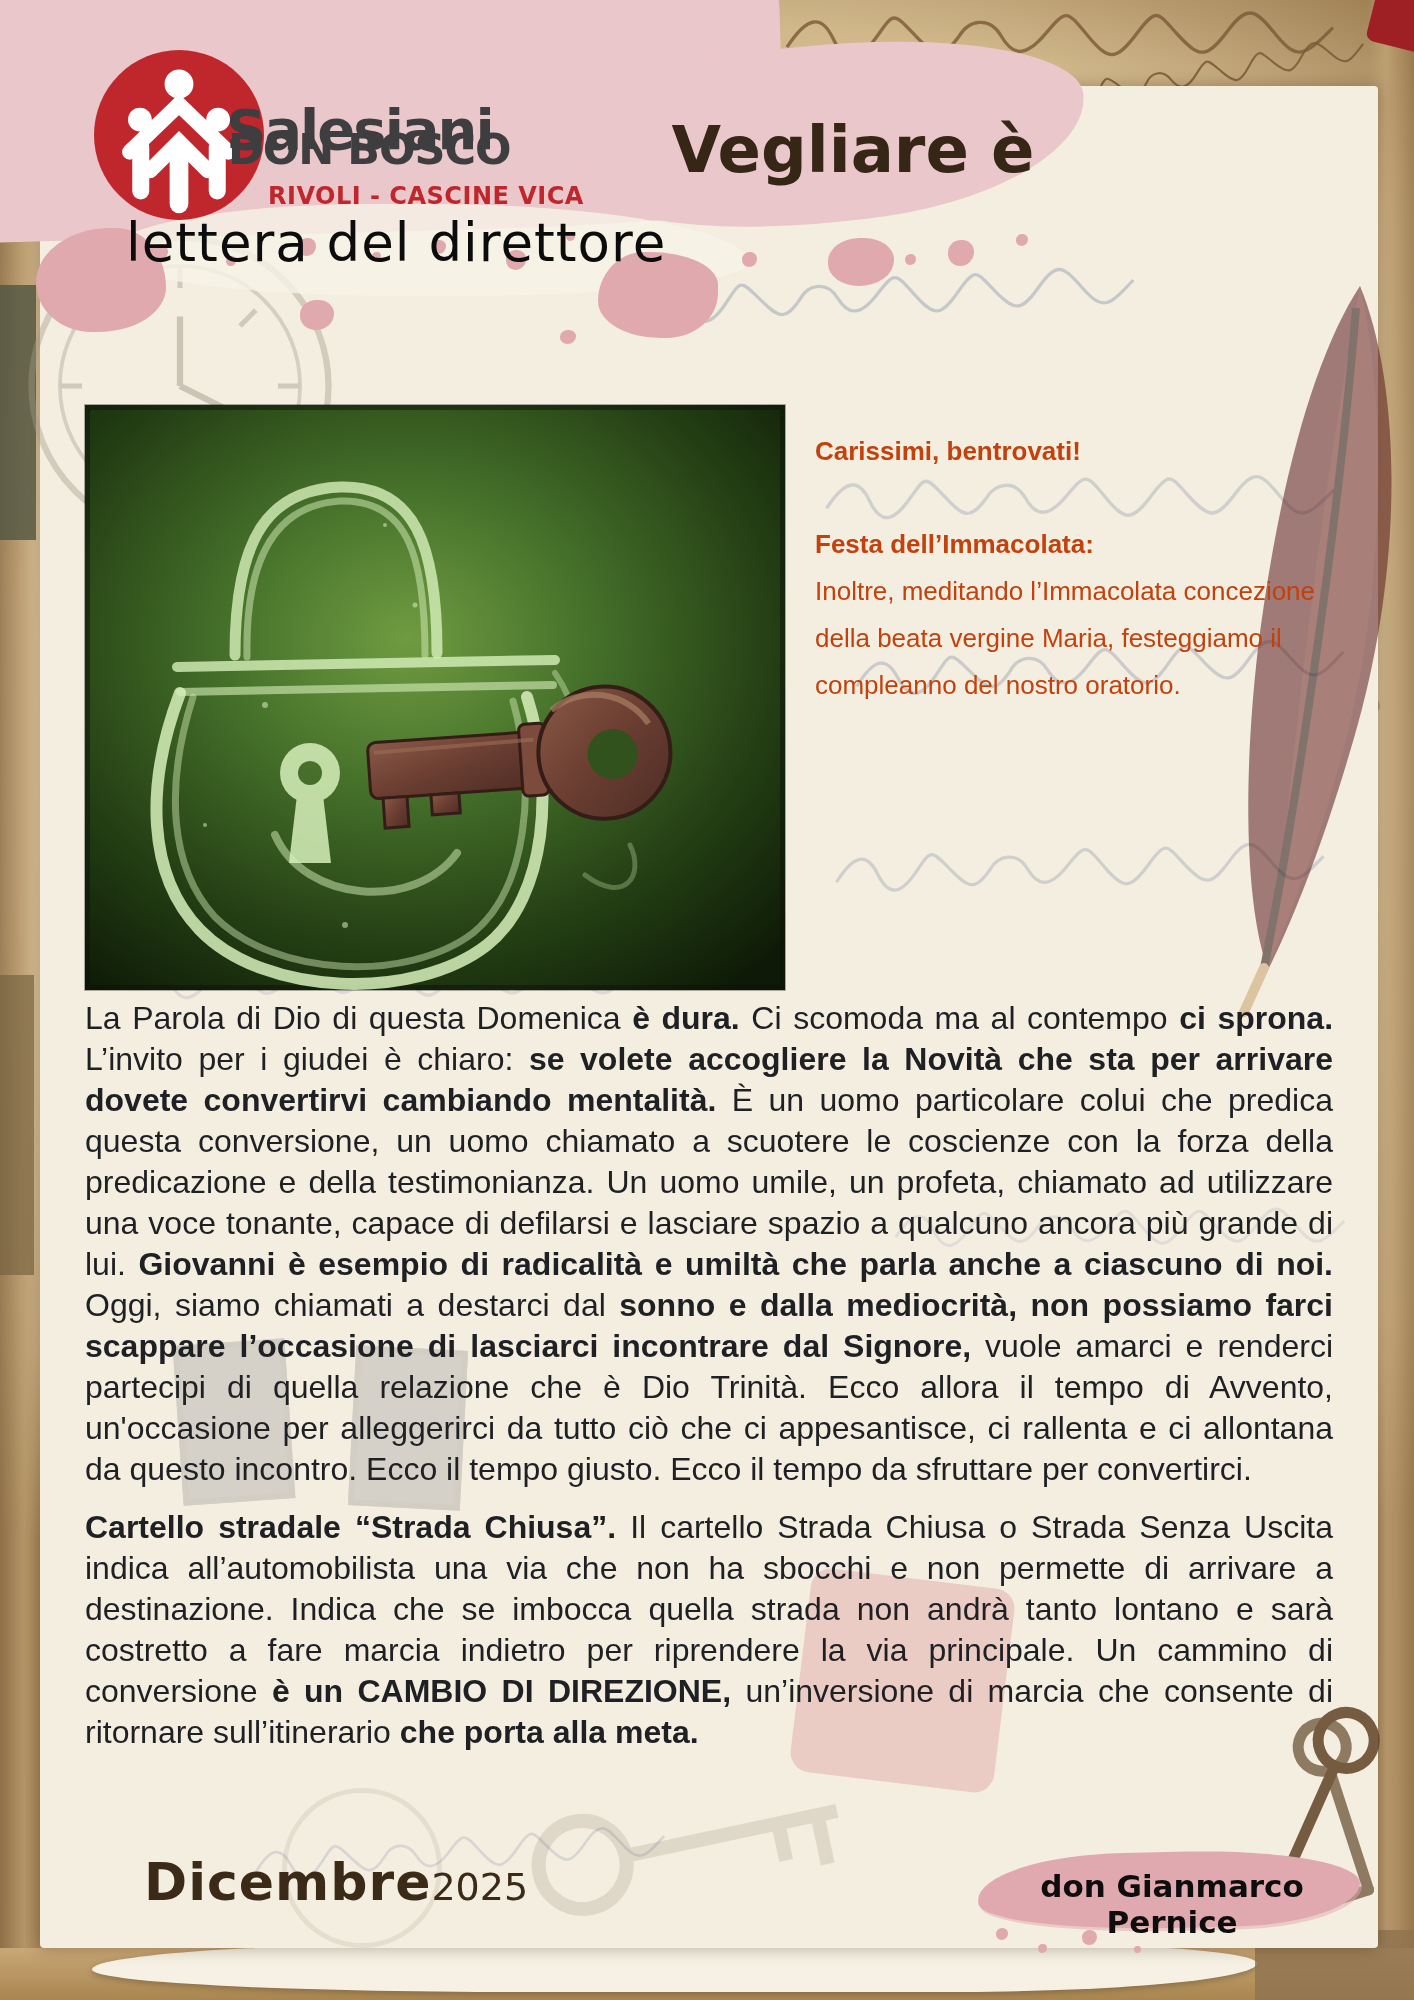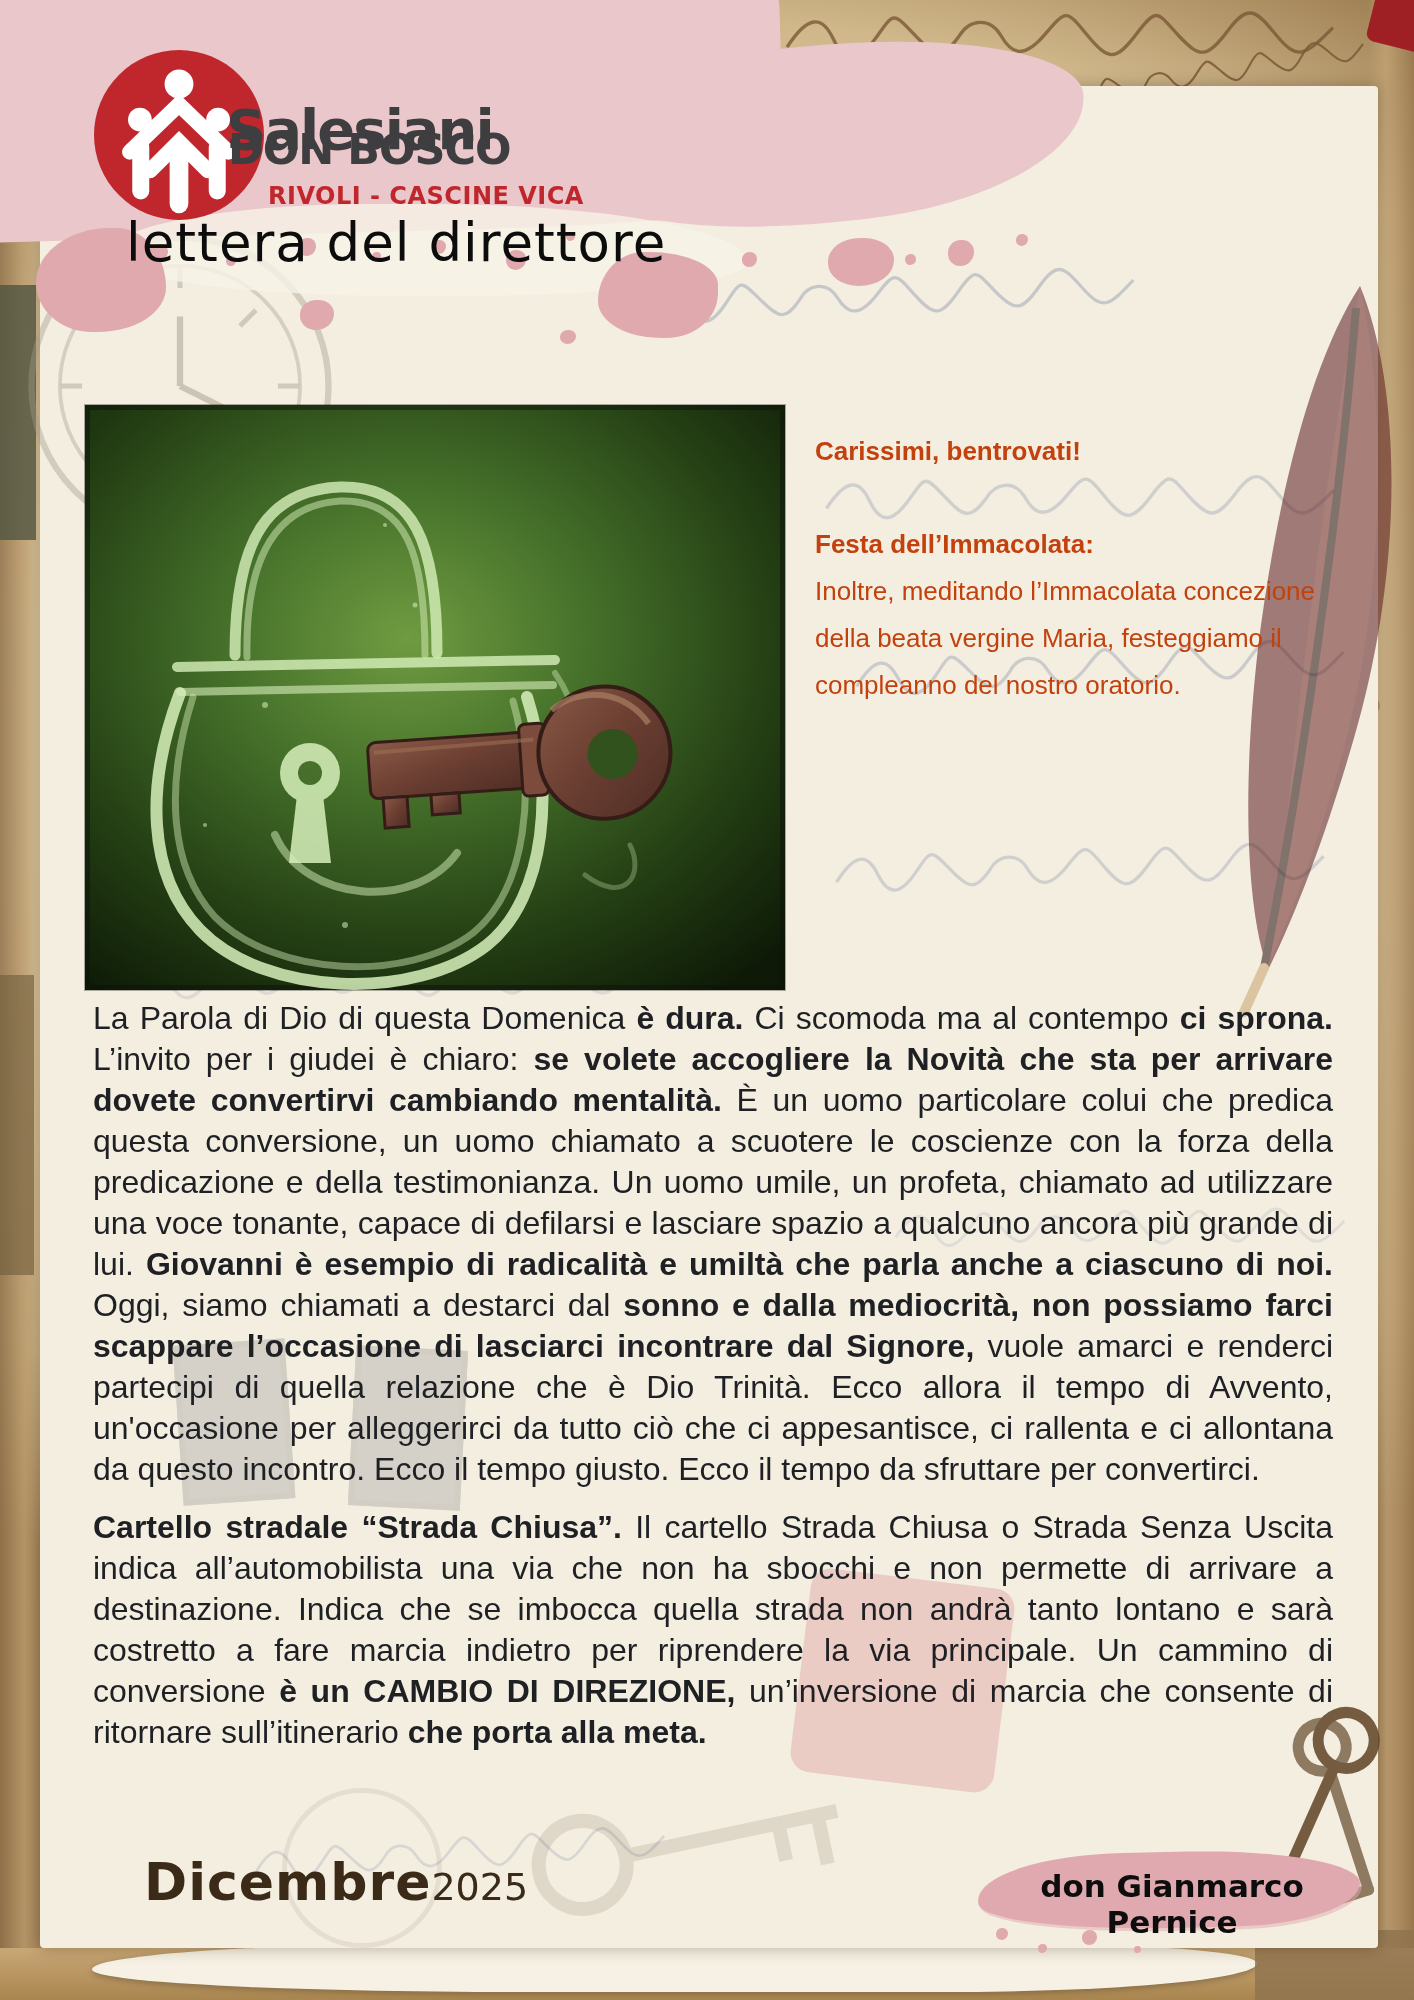--- a/index.html
+++ b/index.html
@@ -74,21 +74,21 @@
           letter-spacing:-1px;color:#362616;}
   
   .board{left:85px;top:405px;width:700px;height:585px;box-shadow:0 0 0 1px rgba(0,0,0,.3);}
   
   .intro{left:815px;top:428px;width:540px;font-size:26px;line-height:47px;color:#c2410c;}
   .intro .gap{height:46px;}
   .b{font-weight:bold;}
   
   .article{left:85px;top:998px;width:1248px;font-size:32px;line-height:41px;color:#1e2024;
            text-align:justify;}
-  .article p{margin:0 0 17px 8px;}
+  .article p{margin:0 0 17px 0;}
   
   .dateBlock{left:52px;top:1866px;color:#3a2a17;font-family:"DejaVu Sans",sans-serif;font-weight:bold;}
   .dNum{font-size:66px;line-height:60px;vertical-align:-8px;}
   .dSeason{font-size:46px;letter-spacing:2px;}
   .dRow2{margin:-14px 0 0 92px;}
   .dMonth{font-size:52px;letter-spacing:1px;text-align:center;}
   .dYear{font-size:38px;font-weight:normal;font-family:"DejaVu Sans",sans-serif;}
   .authorName{left:992px;top:1868px;width:360px;text-align:center;
       font-family:"DejaVu Sans",sans-serif;font-weight:bold;font-size:31px;color:#0d0d0d;}
 </style>
@@ -237,20 +237,21 @@
     <rect x="67.5" y="52" width="10" height="36" rx="5"></rect>
   </g>
 </svg>
 
 <div class="abs brand1">Salesiani</div>
 <div class="abs brand2">DON BOSCO</div>
 <div class="abs brandLoc">RIVOLI - CASCINE VICA</div>
 <div class="abs sectionLabel">lettera del direttore</div>
 
 <div class="abs titleBlock">
+  <div class="title1">Vegliare è</div>
 </div>
 
 <svg class="abs board" viewBox="0 0 700 585">
   <defs>
     <radialGradient id="gBoard" cx="46%" cy="40%" r="75%">
       <stop offset="0%" stop-color="#6f9c41"></stop>
       <stop offset="35%" stop-color="#45702a"></stop>
       <stop offset="70%" stop-color="#243f14"></stop>
       <stop offset="100%" stop-color="#0e1a07"></stop>
     </radialGradient>

